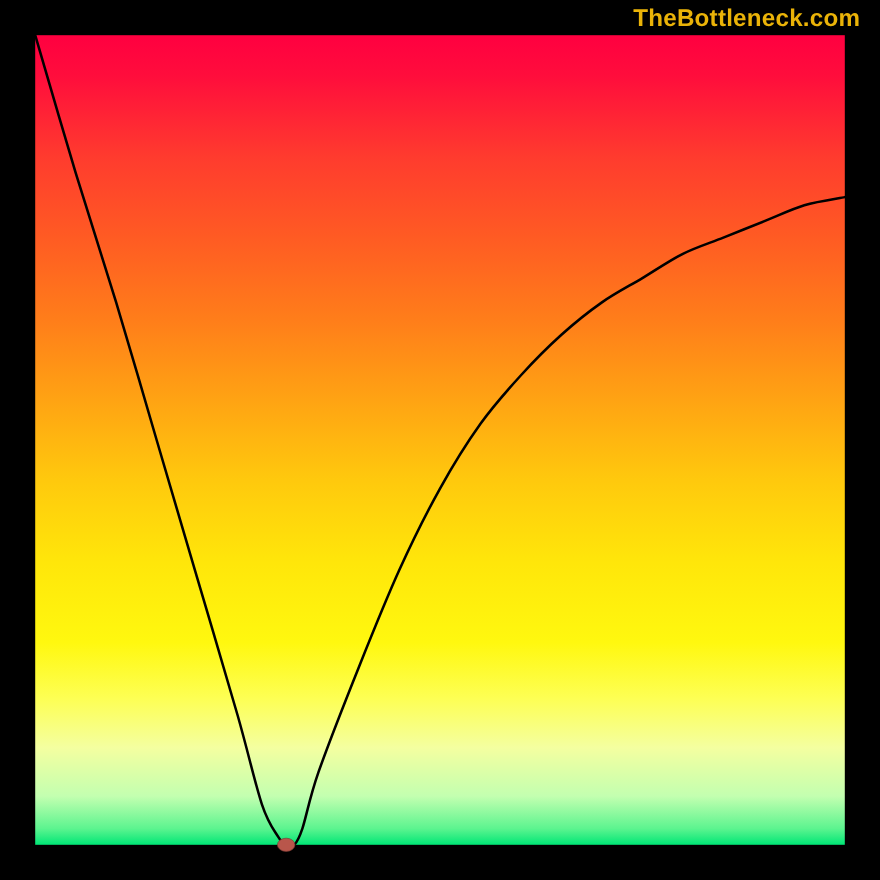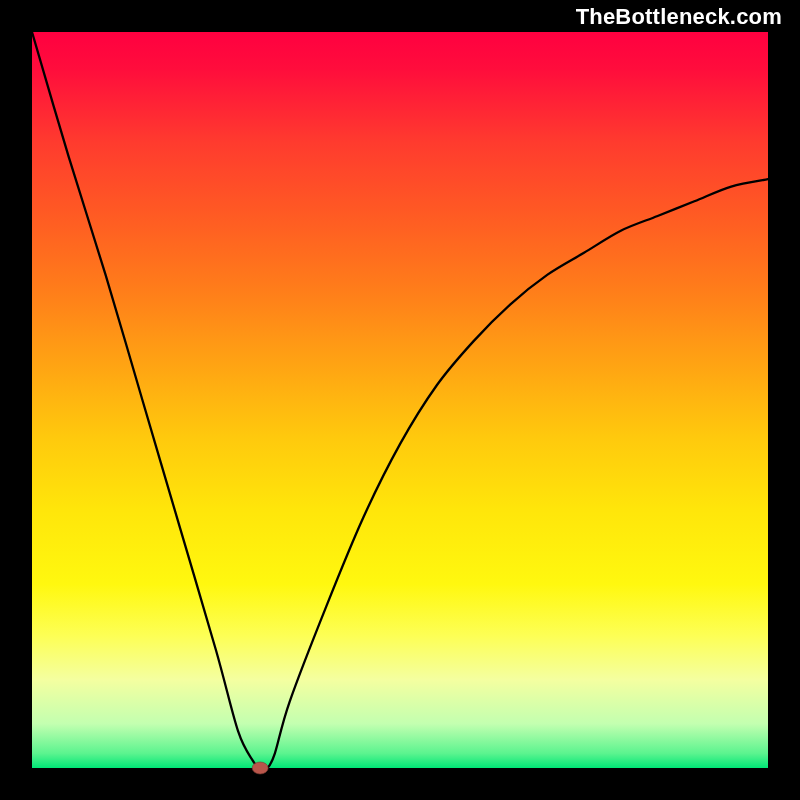--- a/index.html
+++ b/index.html
@@ -15,21 +15,21 @@
     width: 800px;
     height: 800px;
   }
   .watermark {
     position: absolute;
     top: 4px;
     right: 18px;
     font-family: Arial, Helvetica, sans-serif;
     font-size: 22px;
     font-weight: 600;
-    color: #ffffff;
+    color: #eab308;
     letter-spacing: 0.2px;
     z-index: 10;
   }
   svg {
     display: block;
   }
 </style>
 </head>
 <body>
 

